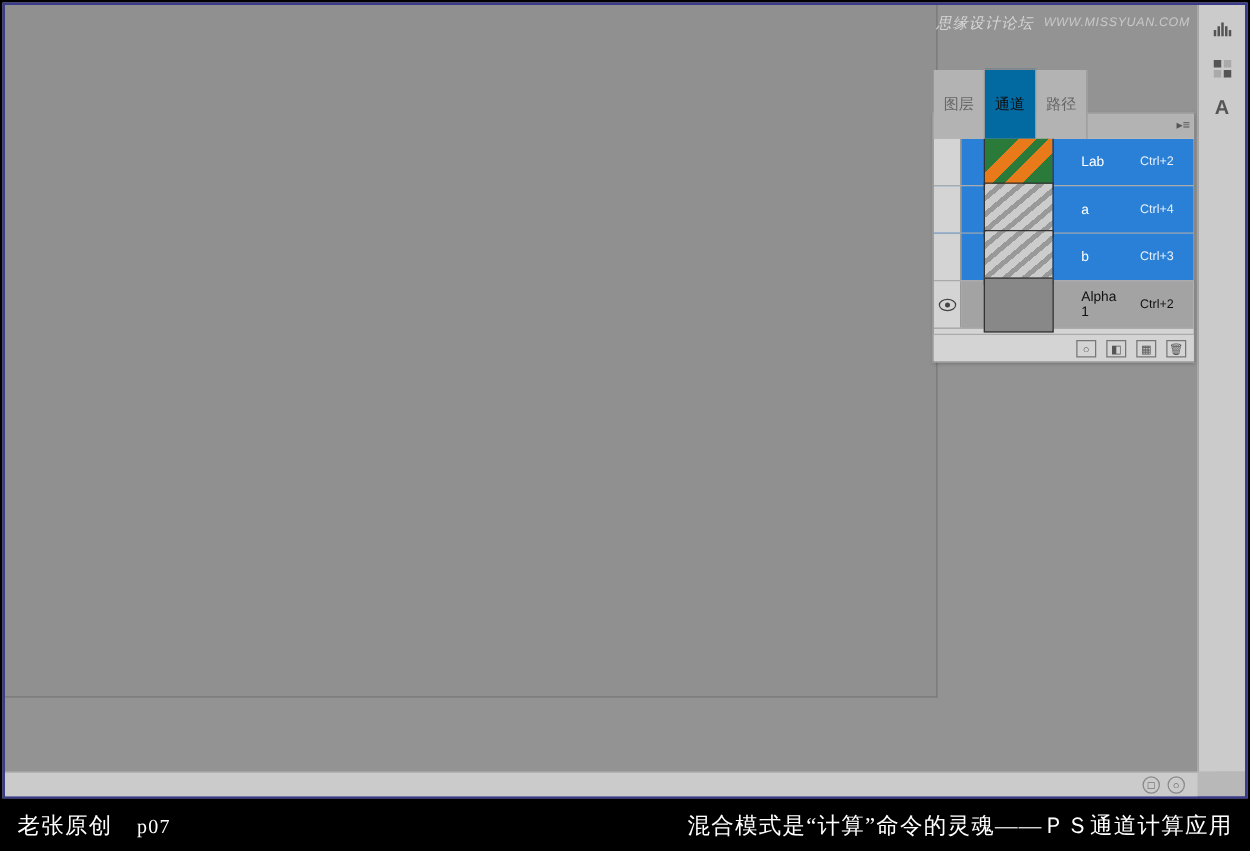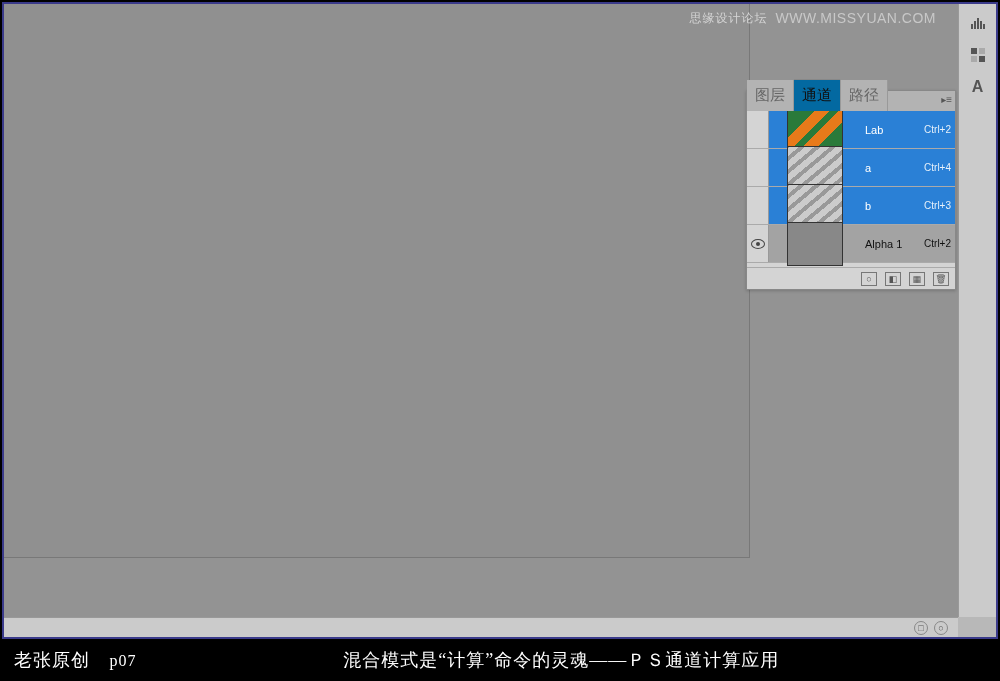--- a/index.html
+++ b/index.html
@@ -63,52 +63,53 @@
       width: 14px; height: 14px;
       border: 1px solid #888;
       border-radius: 50%;
       margin-left: 6px;
       text-align: center;
       line-height: 12px;
       font-size: 9px;
     }
     .watermark {
       position: absolute;
-      top: 6px; right: 60px;
+      top: 6px; right: 44px;
       color: #d5d5d5;
       font-size: 12px;
       letter-spacing: 1px;
       display: flex;
-      align-items: flex-start;
+      align-items: center;
       gap: 8px;
+      font-style: italic;
     }
     .watermark-url {
-      font-size: 14px;
+      font-size: 10px;
       color: #c8c8c8;
       letter-spacing: 0.5px;
     }
     .panel {
       position: absolute;
       top: 86px; right: 40px;
       width: 210px;
       background: #d4d4d4;
       border: 1px solid #888;
       box-shadow: 0 1px 3px rgba(0,0,0,0.2);
       font-size: 11px;
     }
     .panel-tabs {
       display: flex;
       background: #b3b3b3;
       height: 20px;
       align-items: flex-end;
       position: relative;
     }
     .panel-tab {
-      padding: 6px 8px;
-      font-size: 15px;
+      padding: 19px 8px;
+      font-size: 12px;
       color: #666;
       cursor: pointer;
       border-right: 1px solid #999;
       background: #b3b3b3;
     }
     .panel-tab.active {
       background: #0369a1;
       color: #111;
       border-top: 1px solid #888;
     }
@@ -169,21 +170,21 @@
     .thumb.color { background: linear-gradient(135deg, #2a7a3a 30%, #e87a1a 30%, #e87a1a 45%, #2a7a3a 45%, #2a7a3a 55%, #e87a1a 55%, #e87a1a 70%, #2a7a3a 70%); }
     .thumb.gray { background: repeating-linear-gradient(-40deg, #ccc 0 6px, #999 6px 10px); }
     .thumb.solid { background: #888; }
     .ch-name {
       flex: 1;
       font-size: 11px;
       padding-left: 4px;
     }
     .ch-shortcut {
       font-size: 10px;
-      padding-right: 4px;
+      padding-right: 16px;
     }
     .channel-row.selected .ch-shortcut { color: #e6f0fa; }
     .panel-footer {
       height: 22px;
       background: #d4d4d4;
       border-top: 1px solid #aaa;
       display: flex;
       justify-content: flex-end;
       align-items: center;
       gap: 8px;
@@ -207,21 +208,21 @@
       display: flex;
       align-items: center;
       font-size: 18px;
       padding: 0 14px;
       font-family: "SimSun", serif;
       letter-spacing: 1px;
       margin-top: 28px;
     }
     .cap-left { flex: 0 0 auto; }
     .cap-left .page { margin-left: 14px; font-size: 16px; }
-    .cap-right { flex: 1; text-align: center; }
+    .cap-right { flex: 1; text-align: right; }
     .doc-strip {
       position: absolute;
       right: 23px; top: 0; bottom: 20px;
       width: 15px;
       background: #cbcbcb;
       border-left: 1px solid #999;
     }
   </style>
 </head>
 <body>

